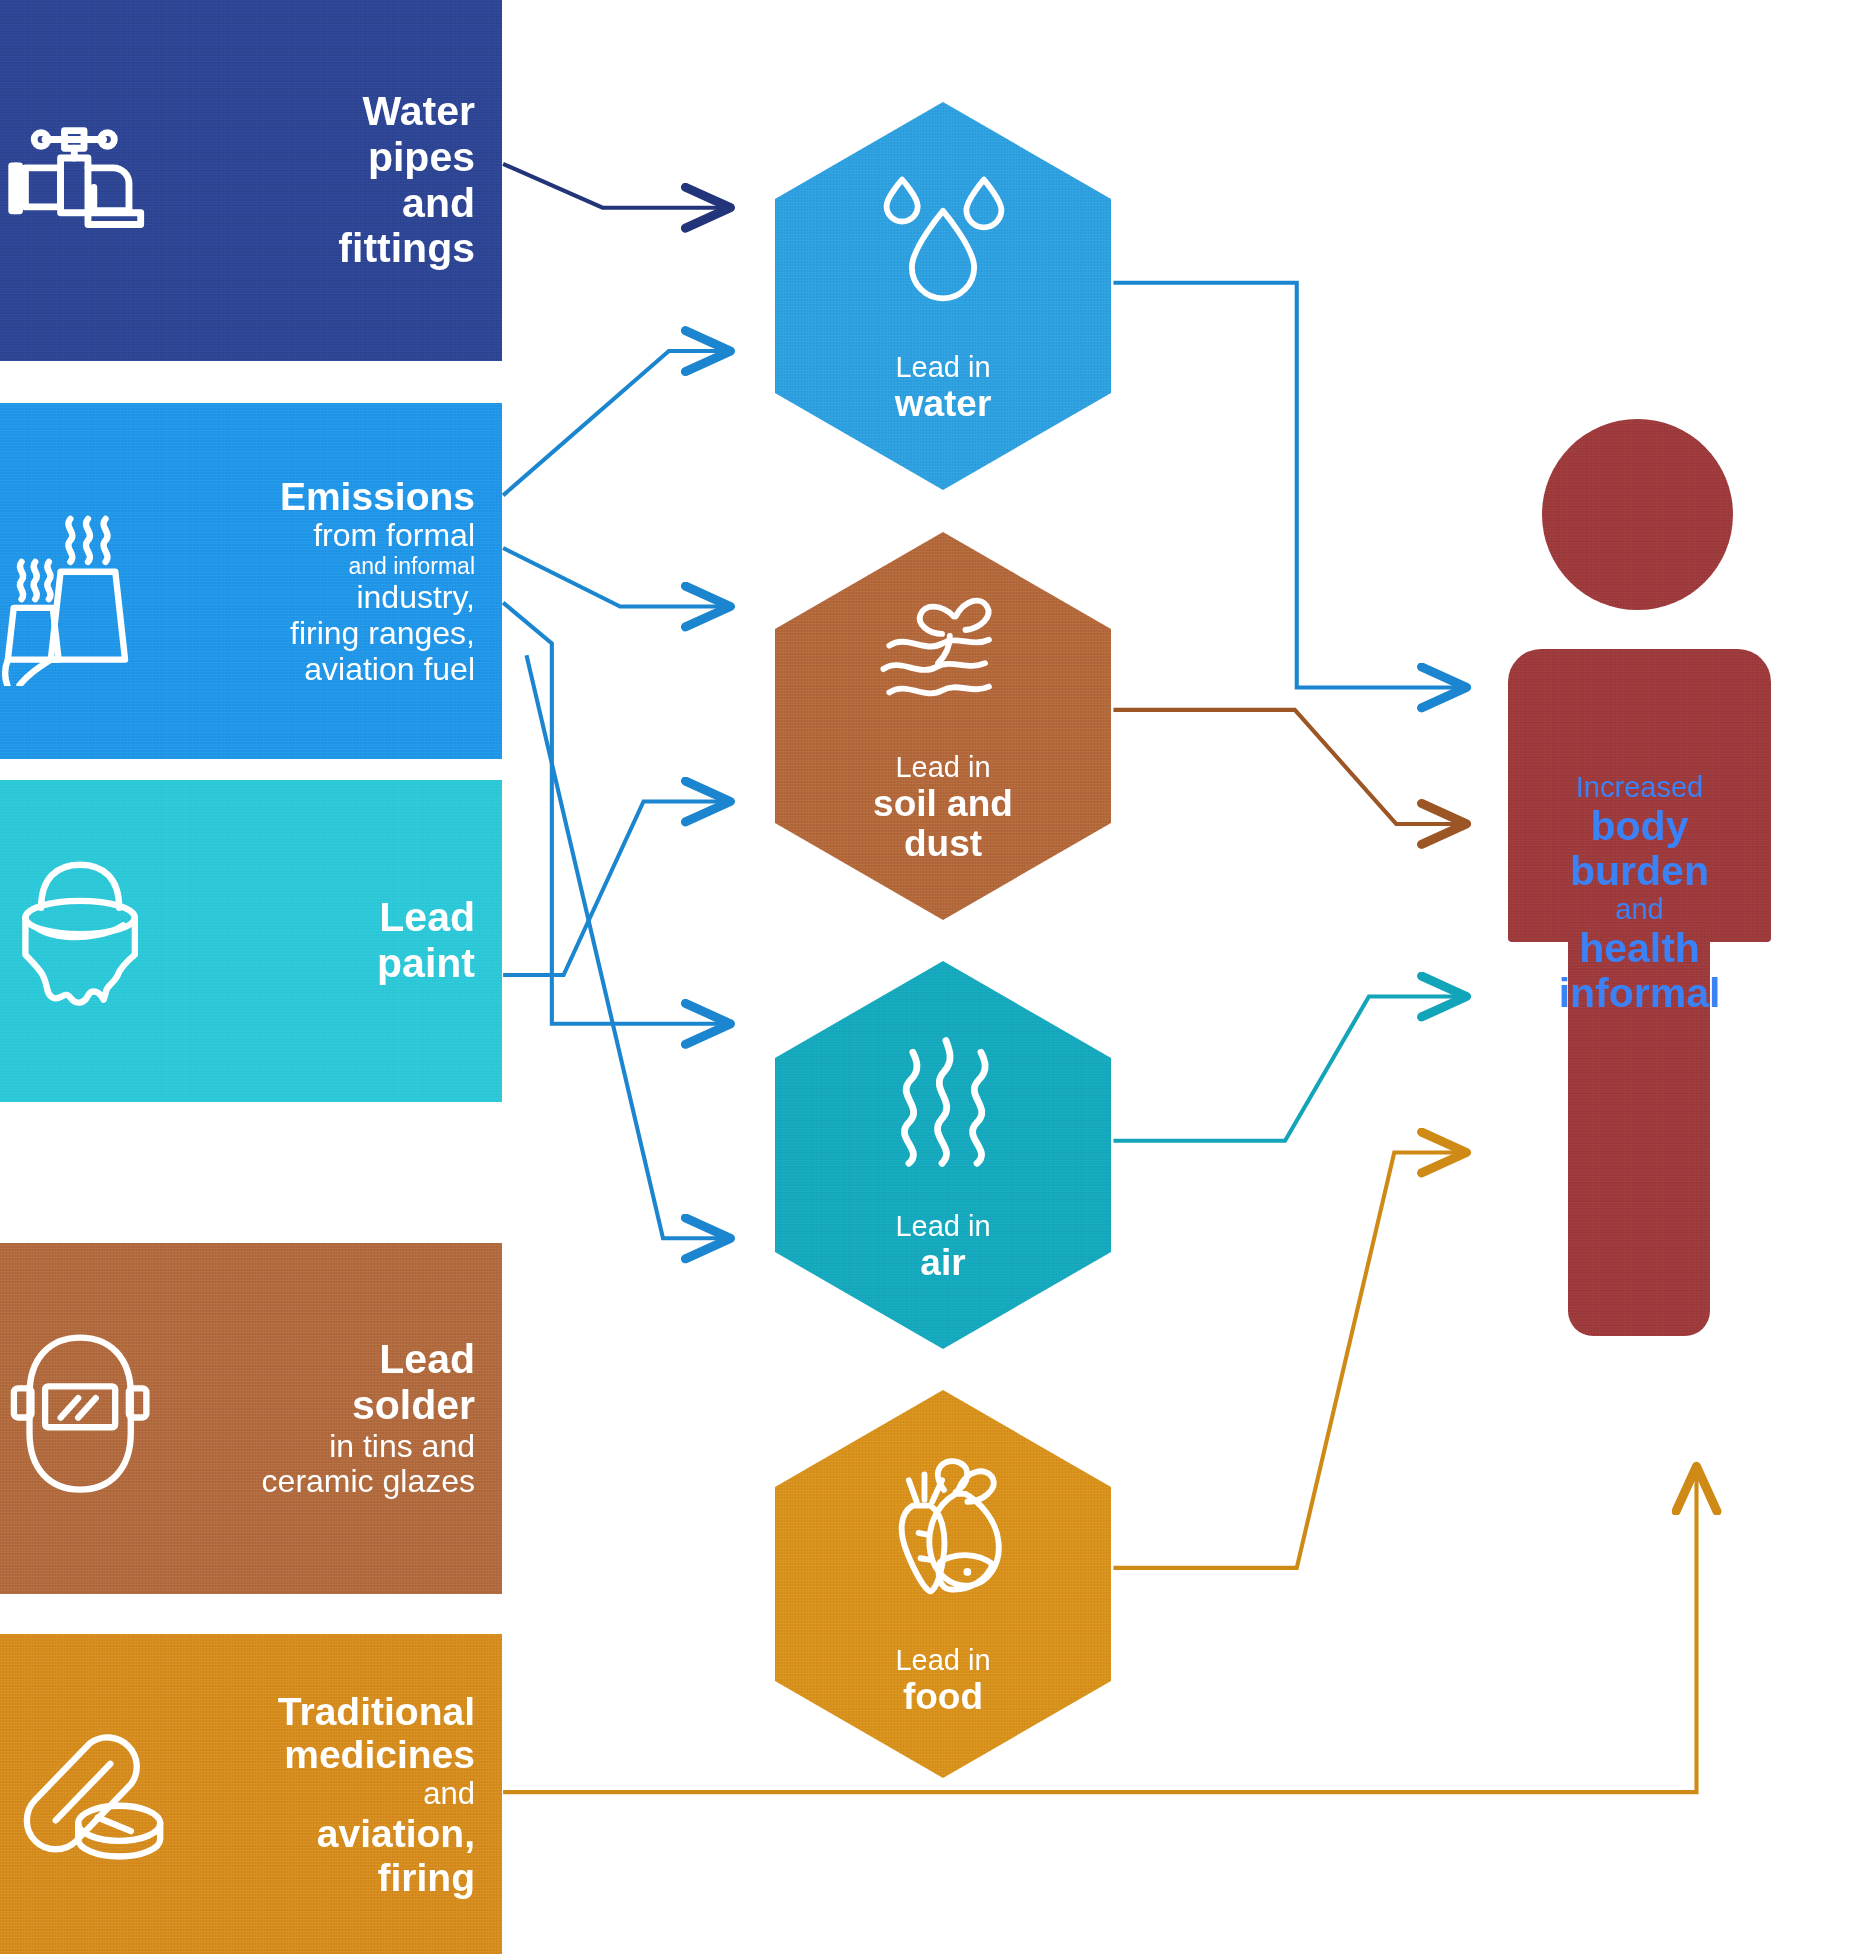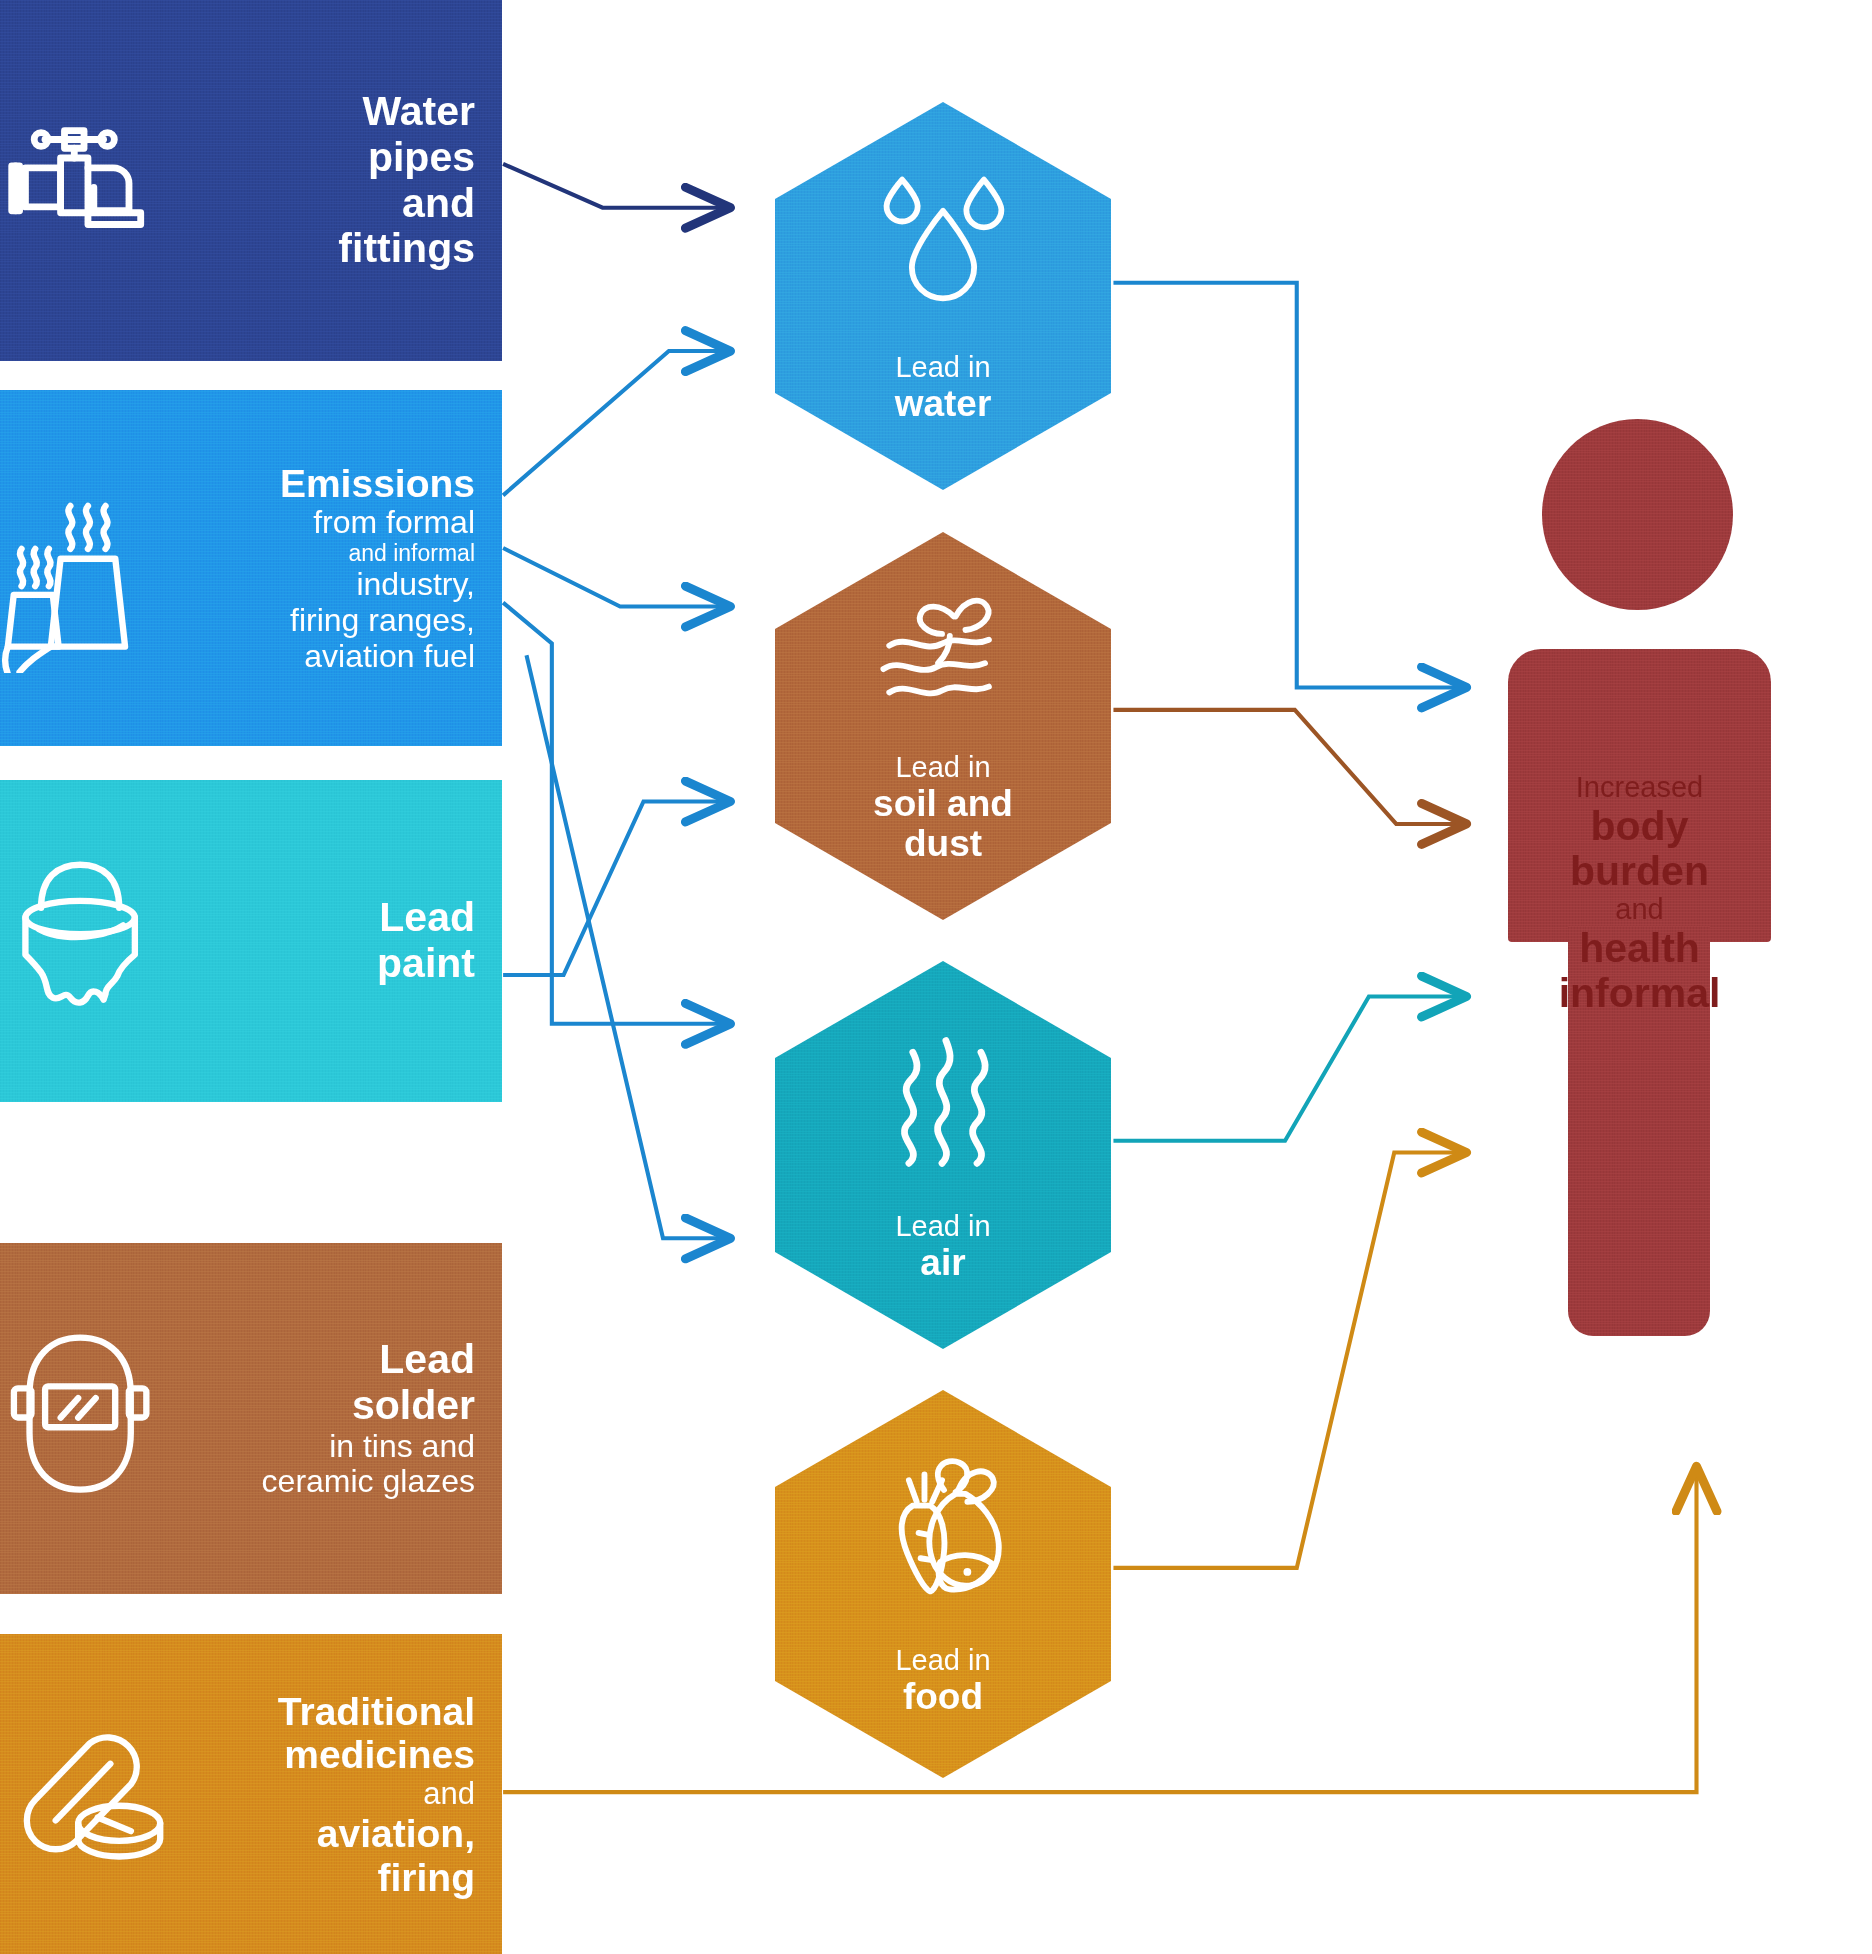--- a/index.html
+++ b/index.html
@@ -31,21 +31,21 @@
     flex:1 1 auto;
     padding-right:27px;
     text-align:right;
     line-height:1.12;
   }
   .src .tx .b { font-weight:bold; }
   .src .tx .n { font-weight:normal; }
 
   
   .p1 { top:0;    height:361px;  background:#2d4593; }
-  .p2 { top:390px; height:356px; background:#2196e8; }
+  .p2 { top:403px; height:356px; background:#2196e8; }
   .p3 { top:780px; height:322px; background:#2cc8d8; }
   .p4 { top:1243px;height:351px; background:#b06a3e; }
   .p5 { top:1634px;height:321px; background:#d58b1e; }
   .src { width:502px; }
 
   
   .tex::after {
     content:"";
     position:absolute; inset:0;
     pointer-events:none;
@@ -92,21 +92,21 @@
     background:#9d3a3c;
   }
   .p-legs {
     position:absolute; left:60px; top:507px;
     width:142px; height:410px;
     border-radius:0 0 25px 25px;
     background:#9d3a3c;
   }
   .p-text {
     position:absolute; left:0; top:353px; width:263px;
-    text-align:center; color:#7f1d1d; line-height:1.1;
+    text-align:center; color:#3b82f6; line-height:1.1;
     z-index:5;
   }
   .p-text .n { display:block; font-weight:normal; font-size:29px; }
   .p-text .b { display:block; font-weight:bold; font-size:41px; }
 
   svg.lines { position:absolute; left:0; top:0; width:1872px; height:1954px; pointer-events:none; }
 </style>
 </head>
 <body>
 

